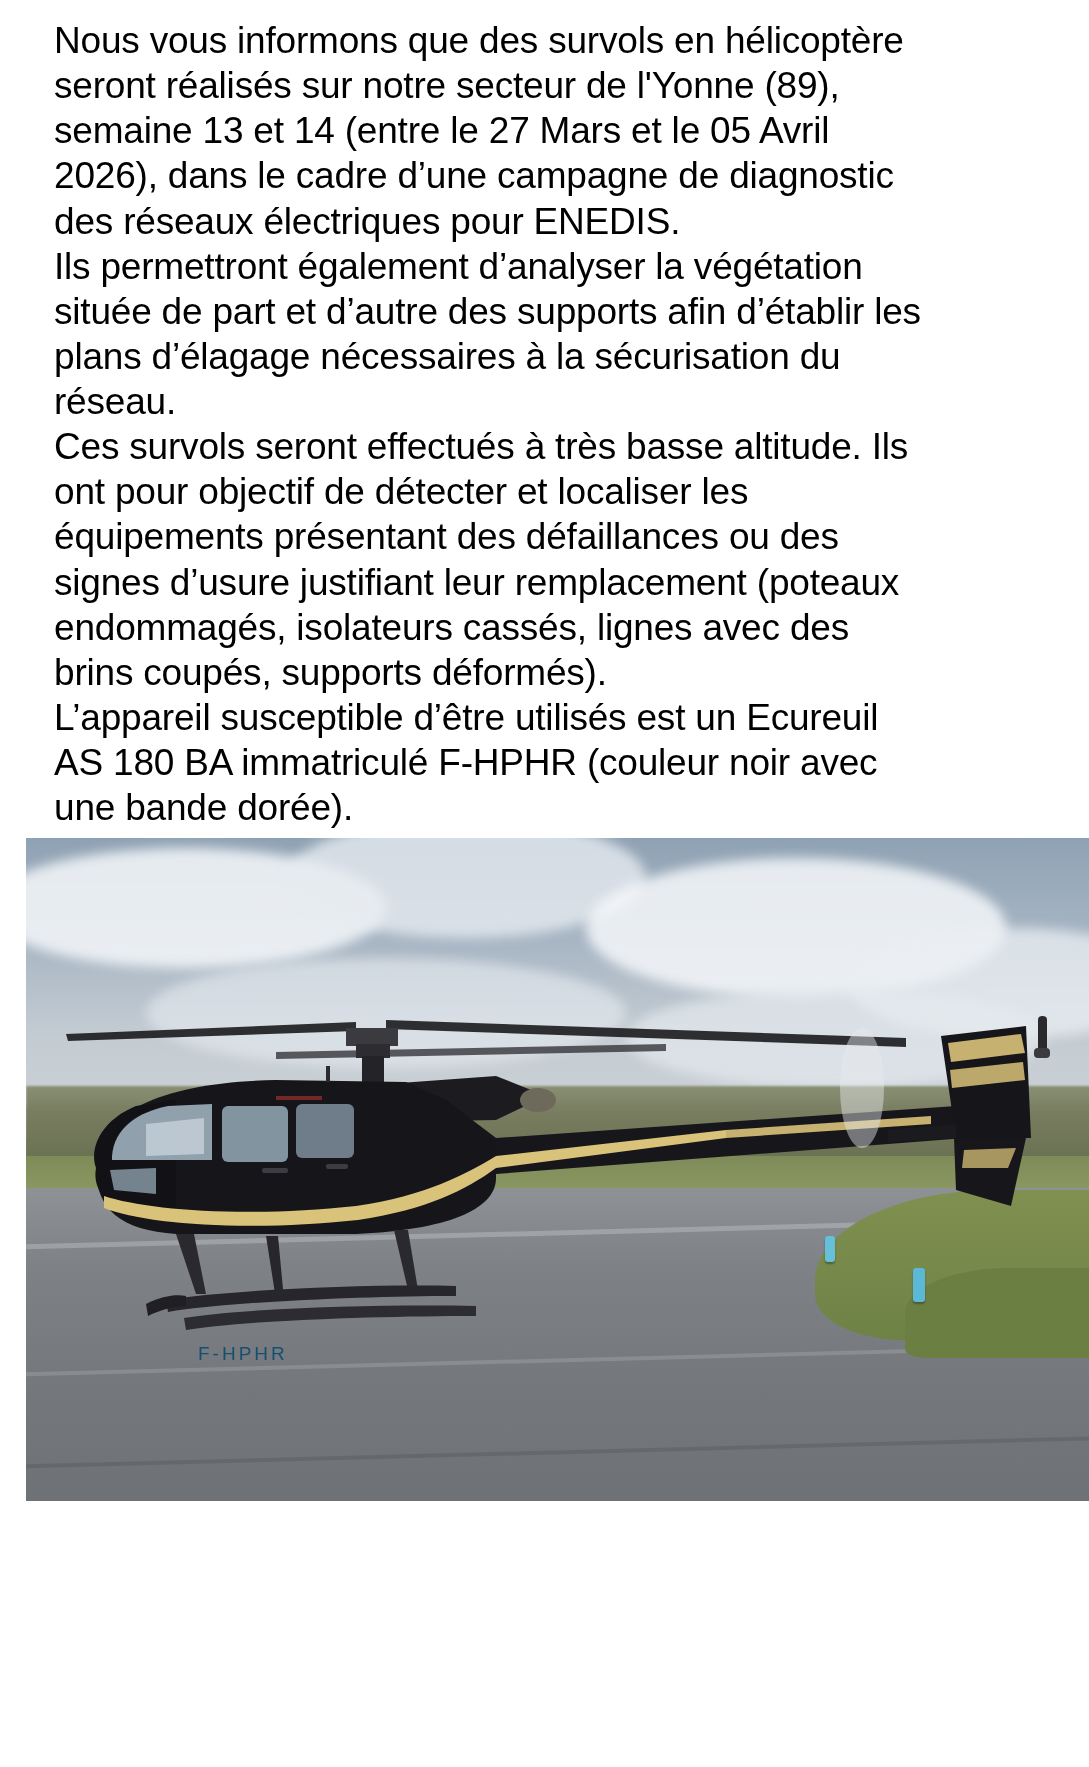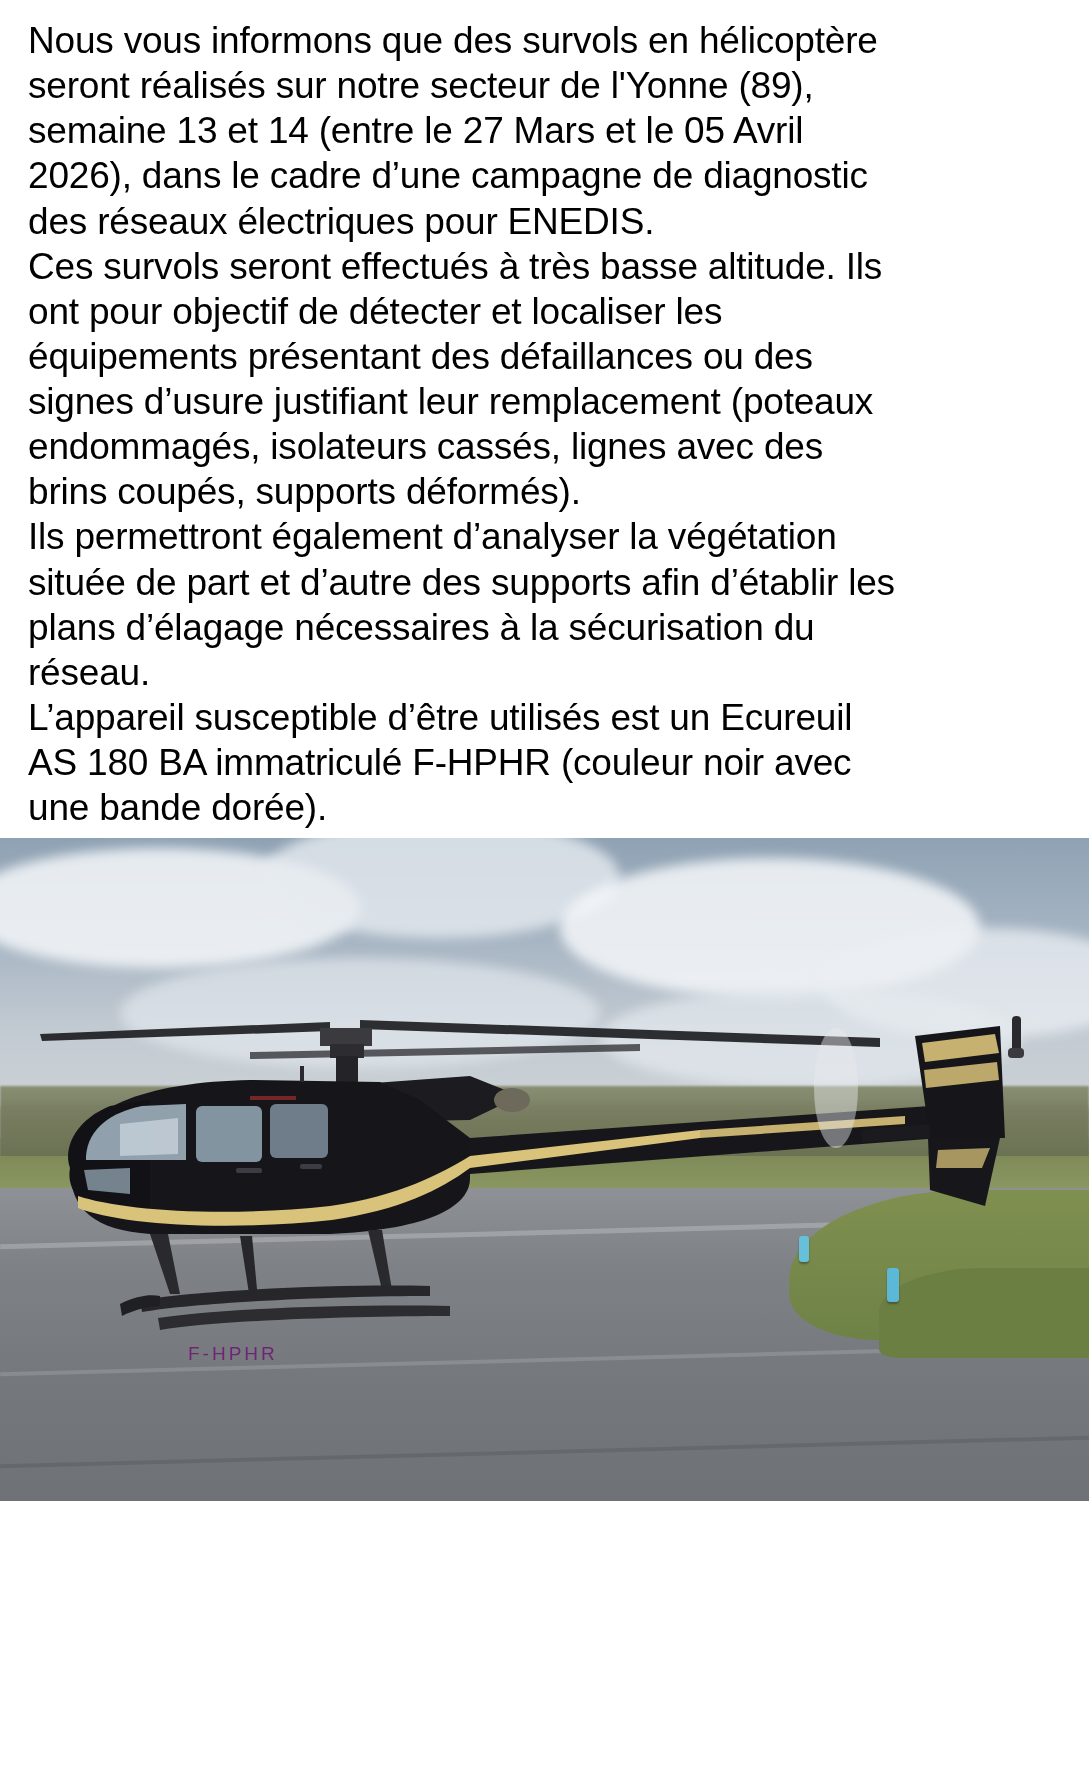--- a/index.html
+++ b/index.html
@@ -10,20 +10,21 @@
   body {
     width: 1089px;
     min-height: 1767px;
     font-family: "Liberation Sans", sans-serif;
     color: #000000;
   }
   .page {
     width: 919px;
     position: relative;
     background: #ffffff;
+    padding-left: 26px;
   }
   .notice-text {
     padding: 18px 24px 8px 28px;
     font-size: 37px;
     line-height: 1.22;
     color: #000000;
     letter-spacing: -0.2px;
   }
   .notice-text p {
     margin: 0 0 0 0;
@@ -128,38 +129,38 @@
   }
   .m1 { right: 190px; top: 430px; }
   .m2 { right: 280px; top: 398px; width: 10px; height: 26px; background: #67c0da;}
 
   
   .heli { position: absolute; left: 0; top: 0; width: 1089px; height: 663px; }
 
   
   .reg {
     position: absolute;
-    left: 188px;
+    left: 172px;
     top: 505px;
-    color: #701a75;
+    color: #0c4a6e;
     font-size: 19px;
     letter-spacing: 3px;
     font-family: "Liberation Sans", sans-serif;
     opacity: .9;
   }
 </style>
 </head>
 <body>
 
 <div class="page">
 
   <div class="notice-text">
     <p>Nous vous informons que des survols en hélicoptère seront réalisés sur notre secteur de l'Yonne (89), semaine 13 et 14 (entre le 27 Mars et le 05 Avril 2026), dans le cadre d’une campagne de diagnostic des réseaux électriques pour ENEDIS.</p>
+    <p>Ils permettront également d’analyser la végétation située de part et d’autre des supports afin d’établir les plans d’élagage nécessaires à la sécurisation du réseau.</p>
     <p> Ces survols seront effectués à très basse altitude. Ils ont pour objectif de détecter et localiser les équipements présentant des défaillances ou des signes d’usure justifiant leur remplacement (poteaux endommagés, isolateurs cassés, lignes avec des brins coupés, supports déformés).</p>
-    <p>Ils permettront également d’analyser la végétation située de part et d’autre des supports afin d’établir les plans d’élagage nécessaires à la sécurisation du réseau.</p>
     <p> L’appareil susceptible d’être utilisés est un Ecureuil AS 180 BA immatriculé F-HPHR (couleur noir avec une bande dorée).</p>
   </div>
 
   <div class="photo">
     <div class="sky"></div>
     <div class="cloud c1"></div>
     <div class="cloud c2"></div>
     <div class="cloud c3"></div>
     <div class="cloud c4"></div>
     <div class="cloud c5"></div>

